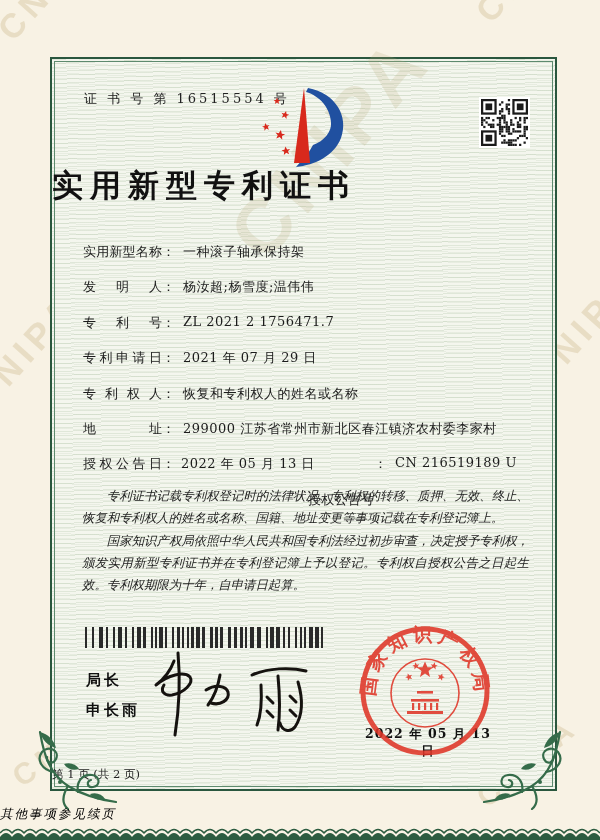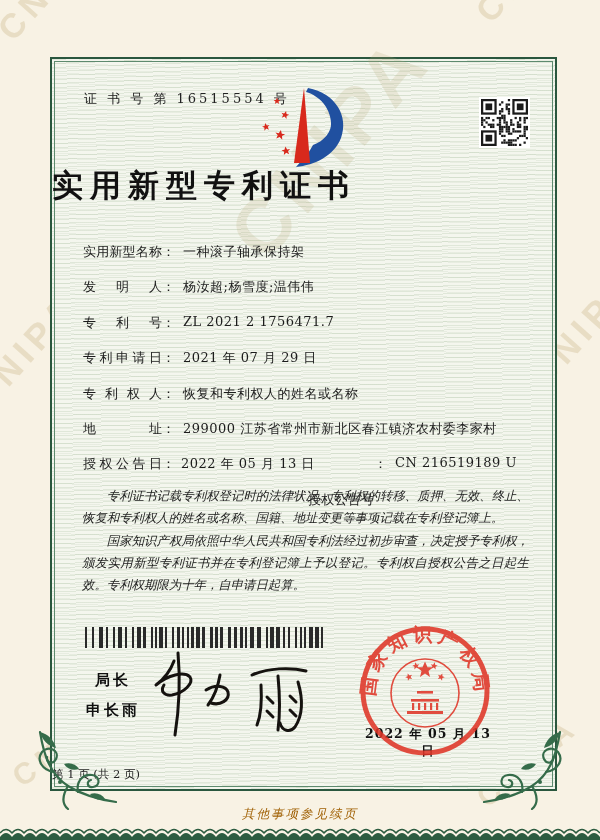--- a/index.html
+++ b/index.html
@@ -33,36 +33,36 @@
   .fcolon{display:inline-block;vertical-align:top;}
   .fvalue{display:inline-block;margin-left:8px;vertical-align:top;letter-spacing:0.5px;}
   .fvalue.w1{width:127px;margin-left:6px;}
 
   .paras{position:absolute;left:30px;top:426px;width:447px;font-size:12.4px;line-height:1.8;color:#1c1c1c;
          text-align:justify;font-style:italic;}
   .paras p{margin:0;text-indent:2em;}
 
   .barcode{position:absolute;left:33px;top:568px;width:238px;height:21px;}
 
-  .officials{position:absolute;left:34px;top:612px;font-size:15px;font-weight:700;color:#111;letter-spacing:3px;text-align:center;}
+  .officials{position:absolute;left:34px;top:612px;font-size:15px;font-weight:700;color:#111;letter-spacing:3px;}
   .officials div{margin-bottom:11px;}
   .signature{position:absolute;left:88px;top:586px;width:200px;height:98px;}
 
   .seal{position:absolute;left:305px;top:564px;width:136px;height:136px;}
   .seal-date{position:absolute;left:308px;top:667px;width:136px;text-align:center;font-size:12.5px;
              font-weight:600;letter-spacing:1px;color:#111;}
 
   .pagenum{position:absolute;left:0;top:708px;width:100%;text-align:left;font-size:11.5px;color:#222;}
 
   .flourish{position:absolute;width:84px;height:84px;}
   .fl-left{left:34px;top:726px;}
   .fl-right{left:482px;top:726px;transform:scaleX(-1);}
 
-  .continuation{position:absolute;left:0;top:806px;width:100%;text-align:center;font-size:12.5px;
-                font-style:italic;color:#a16207;letter-spacing:2px;}
+  .continuation{position:absolute;left:0;top:806px;width:100%;font-size:12.5px;
+                font-style:italic;color:#000000;letter-spacing:2px;}
 
   .wave{position:absolute;left:0;bottom:0;width:600px;height:12px;}
 </style>
 </head>
 <body>
 
 <div class="page">
 
   <span class="wm" style="left:-10px;top:22px;font-size:34px;transform:rotate(-48deg);">CNIPA</span>
   <span class="wm" style="left:468px;top:4px;font-size:34px;transform:rotate(-48deg);">CNIPA</span>

